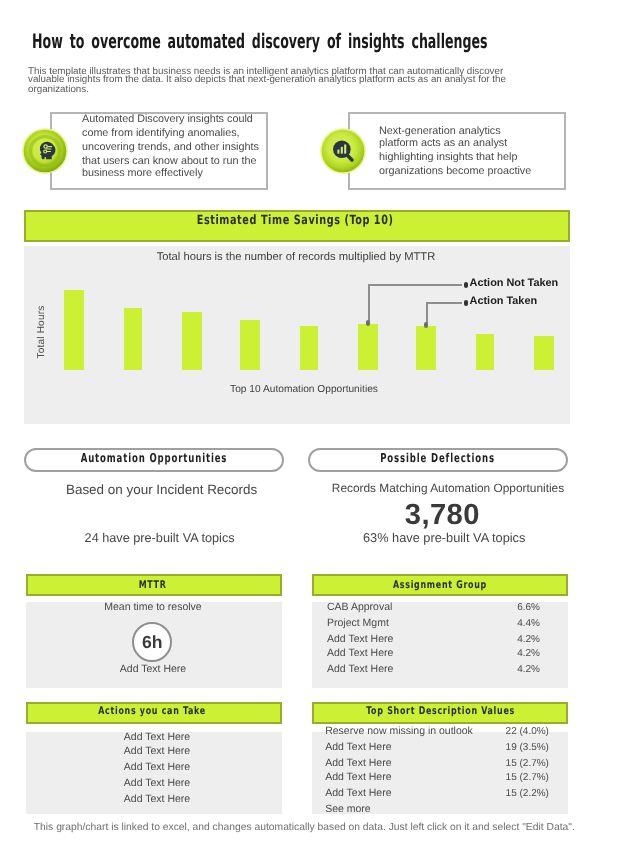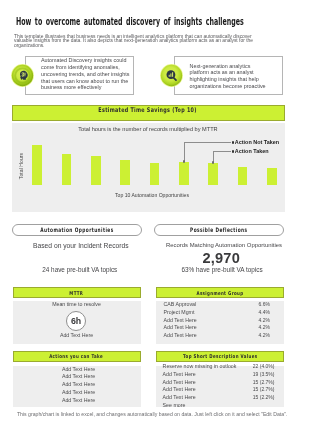--- a/index.html
+++ b/index.html
@@ -190,21 +190,21 @@
   <div class="abs pill" style="left:12.3px;top:223.6px;width:130px;" data-name="pill-automation-opportunities">
       <span data-name="pill-label">Automation Opportunities</span>
     </div>
   <div class="abs mcap" style="left:15.8px;top:241.5px;width:130px;" data-name="metric-caption-0">Based on your Incident Records</div>
   <div class="abs mfoot" style="left:14.8px;top:266.2px;width:130px;font-size:6.35px;" data-name="metric-footnote-0">24 have pre-built VA topics</div>
 
   <div class="abs pill" style="left:153.8px;top:223.6px;width:130px;" data-name="pill-possible-deflections">
       <span data-name="pill-label">Possible Deflections</span>
     </div>
   <div class="abs mcap" style="left:151.5px;top:241.5px;width:145px;white-space:nowrap;font-size:5.95px;" data-name="metric-caption-1">Records Matching Automation Opportunities</div>
-  <div class="abs mval" style="left:156.2px;top:251.6px;width:130px;" data-name="metric-value-1">2,970</div>
+  <div class="abs mval" style="left:156.2px;top:251.6px;width:130px;" data-name="metric-value-1">3,780</div>
   <div class="abs mfoot" style="left:156.1px;top:266.2px;width:132px;font-size:6.4px;" data-name="metric-footnote-1">63% have pre-built VA topics</div>
 
   <div class="abs card" style="left:12.5px;top:301.2px;width:128px;height:42.5px;" data-name="mttr-card"></div>
   <div class="abs chdr" style="left:12.5px;top:286.8px;width:128px;" data-name="mttr-card-header">
       <span data-name="mttr-card-header-label">MTTR</span>
     </div>
   <div class="abs rowc" style="left:12.5px;top:301.4px;width:128px;" data-name="mttr-caption">Mean time to resolve</div>
   <div class="abs ring" style="left:66.1px;top:311.3px;" data-name="mttr-value-ring">6h</div>
   <div class="abs rowc" style="left:12.5px;top:332.4px;width:128px;" data-name="mttr-footnote">Add Text Here</div>
 

